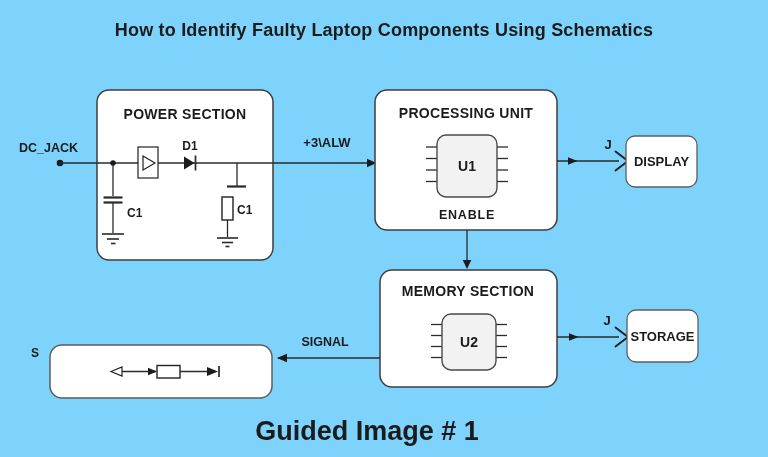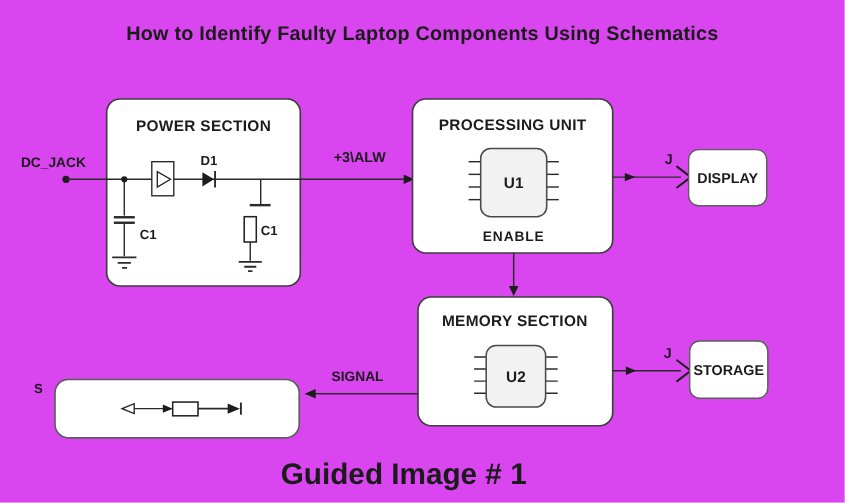--- a/index.html
+++ b/index.html
@@ -1,16 +1,16 @@
 <!DOCTYPE html>
 <html><head>
 <meta charset="utf-8">
 <style>
   html,body{margin:0;padding:0;background:#ffffff;}
-  .stage{position:relative;width:768px;height:457px;background:#d946ef;overflow:hidden;
+  .stage{position:relative;width:768px;height:457px;background:#7dd3fc;overflow:hidden;
          font-family:"Liberation Sans",sans-serif;}
   svg{display:block;}
   
   .w{stroke:#2a2a2a;stroke-width:1.3;fill:none;stroke-linecap:butt;}
   .w-thick{stroke:#2a2a2a;stroke-width:2.2;fill:none;}
   .box{fill:#ffffff;stroke:#3e3e3e;stroke-width:1.5;}
   .smallbox{fill:#ffffff;stroke:#5d5d5d;stroke-width:1.5;}
   .iobox{fill:#ffffff;stroke:#5d5d5d;stroke-width:1.3;}
   .chip{stroke:#4a4a4a;stroke-width:1.4;}
   .sym{fill:#ffffff;stroke:#222222;stroke-width:1.2;}

